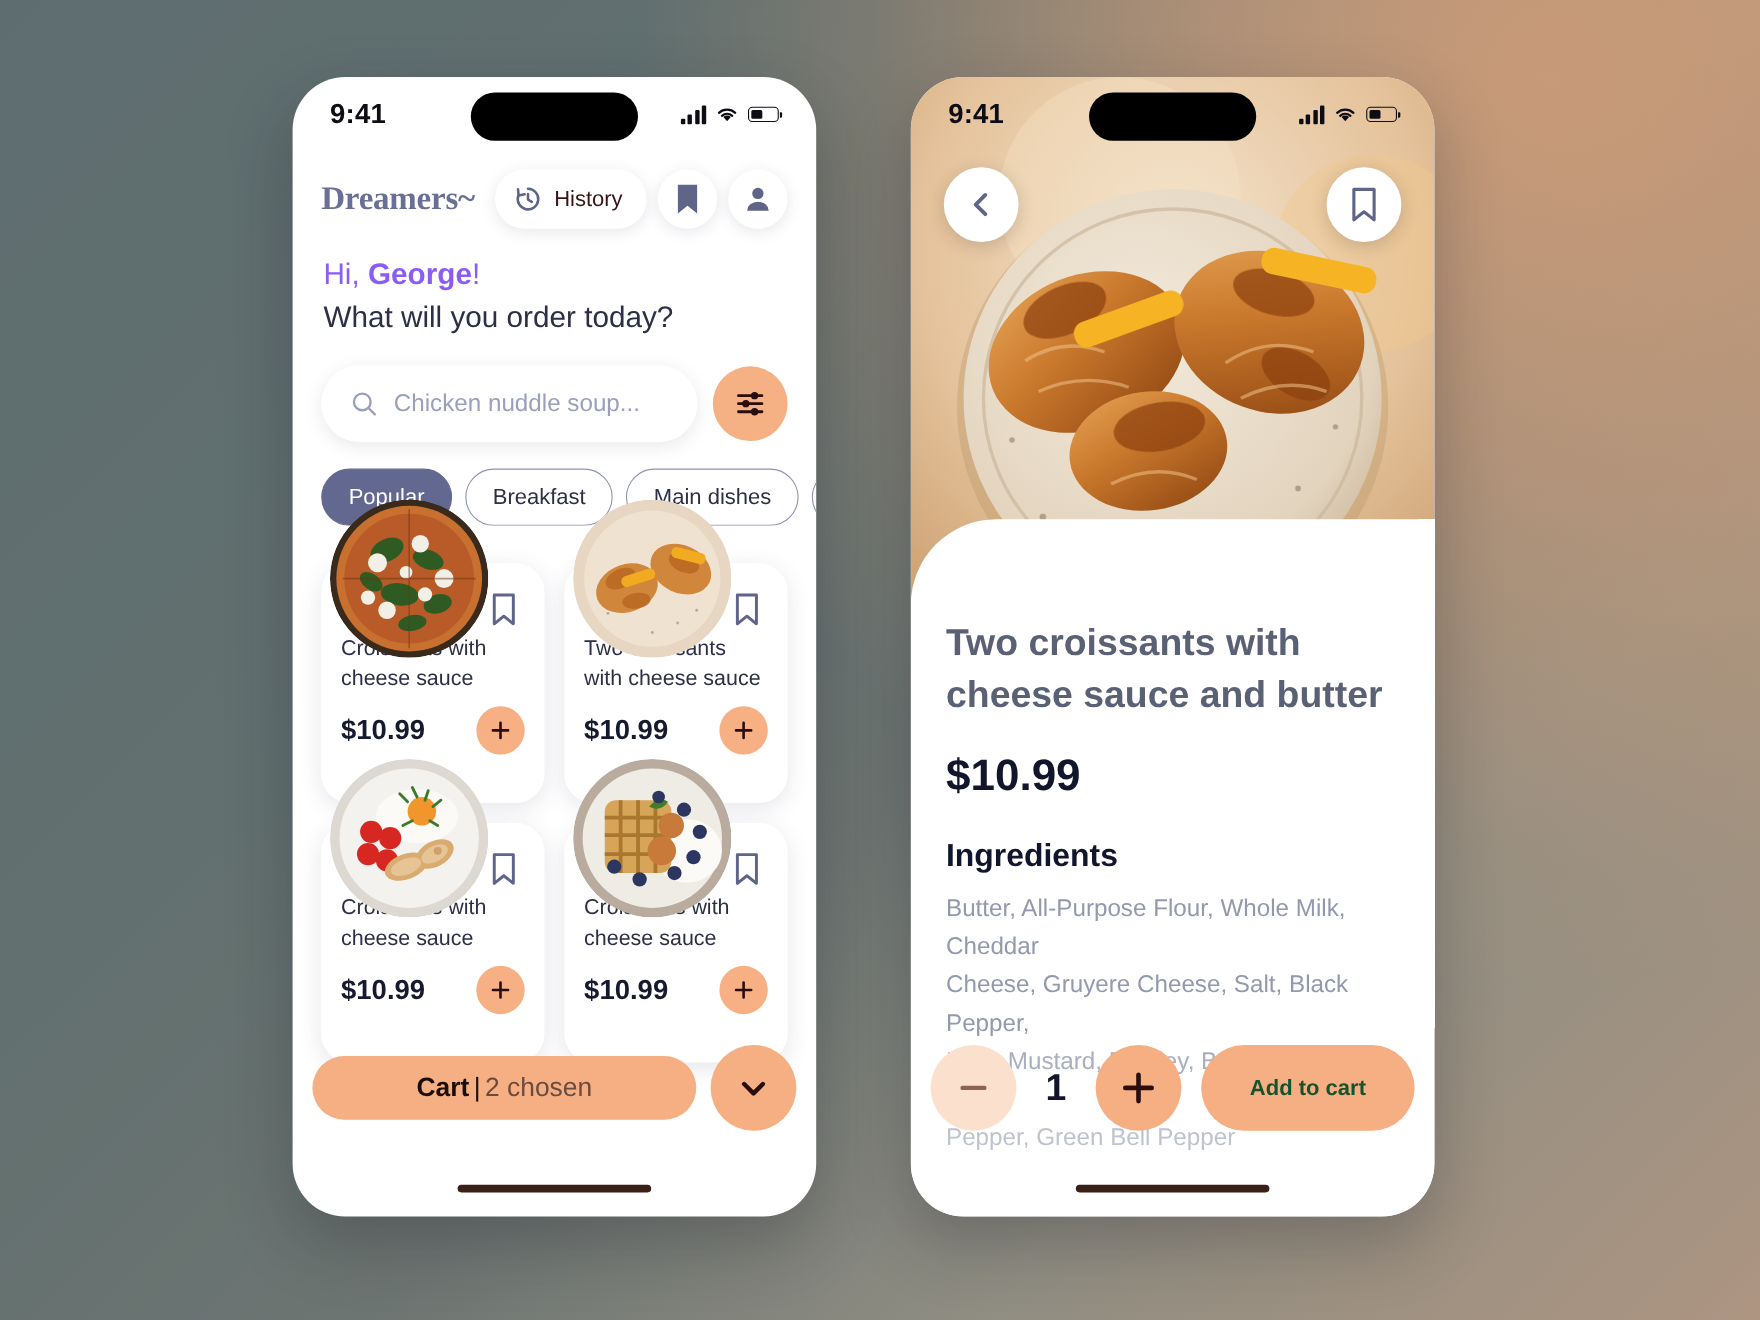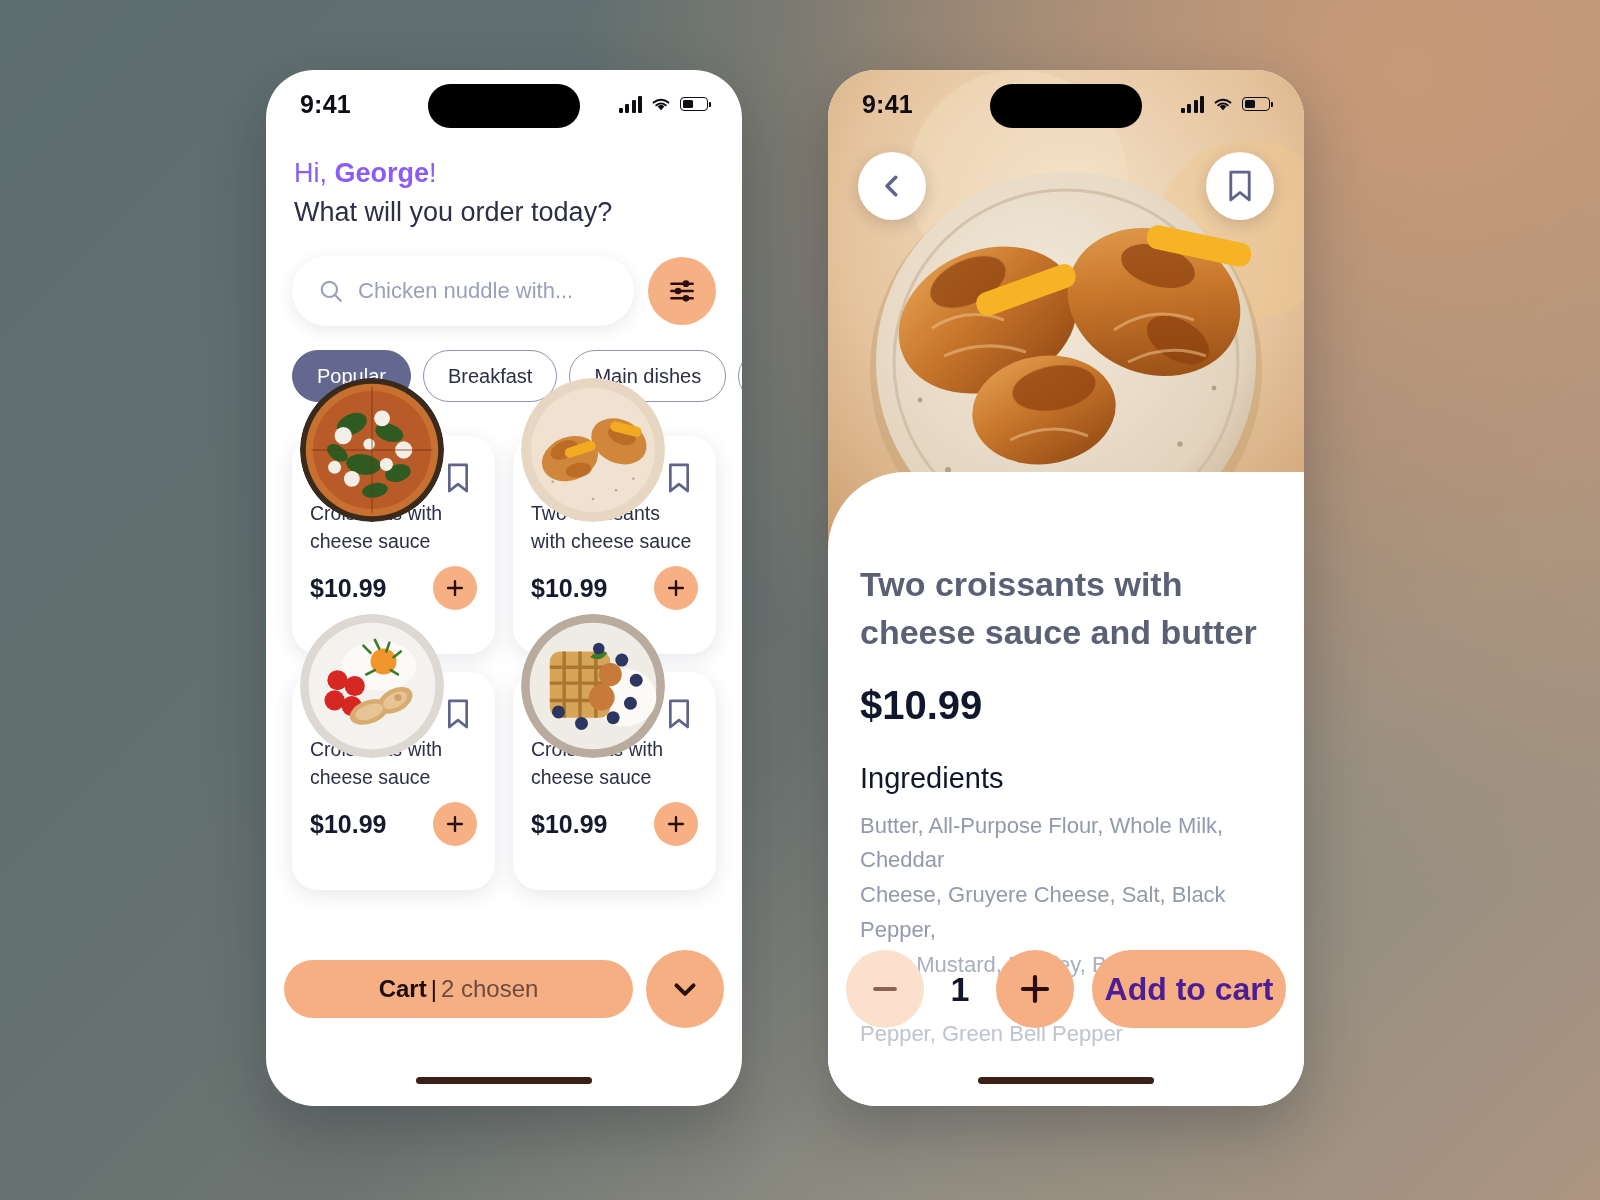--- a/index.html
+++ b/index.html
@@ -309,21 +309,21 @@
     border-radius: 28px;
     border: 1.6px solid #f0a878;
     display: flex; align-items: center;
     font-size: 19px;
     font-weight: bold;
     color: #38151a;
     white-space: nowrap;
   }
   .ing-title {
     font-size: 29px;
-    font-weight: normal;
+    font-weight: bold;
     color: #11162c;
     margin-top: 34px;
   }
   .ing-body {
     font-size: 22px;
     color: #9399ad;
     line-height: 1.58;
     margin-top: 14px;
   }
   .ing-body .fade1 { color: #a9aec0; }
@@ -354,23 +354,23 @@
     border-radius: 50%;
     background: #f6af82;
     display:flex; align-items:center; justify-content:center;
   }
   .add-cart-btn {
     flex: 1;
     height: 78px;
     border-radius: 42px;
     background: #f6af82;
     display:flex; align-items:center; justify-content:center;
-    font-size: 32px;
+    font-size: 20px;
     font-weight: bold;
-    color: #4c1d95;
+    color: #14532d;
     margin-left: 8px;
   }
 </style>
 </head>
 <body>
 
 <div class="phone" id="phone-left">
 
   <div class="statusbar">
     <div class="status-time">9:41</div>
@@ -386,33 +386,58 @@
         <path d="M10 13.2 L6.6 9.4 a5 5 0 0 1 6.8 0 Z" fill="#0d0d16"></path>
         <path d="M2.6 5.6 a11 11 0 0 1 14.8 0" stroke="#0d0d16" stroke-width="2" fill="none" stroke-linecap="round"></path>
         <path d="M5.3 8.3 a7.3 7.3 0 0 1 9.4 0" stroke="#0d0d16" stroke-width="2" fill="none" stroke-linecap="round"></path>
       </svg>
       <div class="batt">
           <b></b>
         </div>
     </div>
   </div>
 
+  <div class="app-header">
+    <div class="logo">Dreamers~</div>
+
+    <div class="pill-history">
+      <svg width="28" height="28" viewBox="0 0 24 24">
+        <path d="M12 4 a8 8 0 1 1 -7.6 5.5" stroke="#5f6489" stroke-width="2" fill="none" stroke-linecap="round"></path>
+        <path d="M4.2 4.3 L4.7 9.2 L9.4 8.2" stroke="#5f6489" stroke-width="2" fill="none" stroke-linecap="round" stroke-linejoin="round"></path>
+        <path d="M12 8 v4.3 l3 1.8" stroke="#5f6489" stroke-width="2" fill="none" stroke-linecap="round"></path>
+      </svg>
+      <span>History</span>
+    </div>
+
+    <div class="round-btn">
+      <svg width="24" height="30" viewBox="0 0 18 24">
+        <path d="M2 1.6 h14 v20.8 l-7-5.6 -7 5.6 Z" fill="#5f6489"></path>
+      </svg>
+    </div>
+
+    <div class="round-btn">
+      <svg width="28" height="28" viewBox="0 0 24 24">
+        <circle cx="12" cy="7.6" r="4.4" fill="#5f6489"></circle>
+        <path d="M3.6 21 a8.4 7 0 0 1 16.8 0 Z" fill="#5f6489"></path>
+      </svg>
+    </div>
+  </div>
 
   <div class="greeting">
     <div class="greet-line1"><span>Hi, </span><b>George</b><span>!</span></div>
     <div class="greet-line2">What will you order today?</div>
   </div>
 
   <div class="search-row">
     <div class="search-box">
       <svg width="26" height="26" viewBox="0 0 24 24">
         <circle cx="10.5" cy="10.5" r="7" stroke="#9aa0bb" stroke-width="2" fill="none"></circle>
         <path d="M15.6 15.6 L21 21" stroke="#9aa0bb" stroke-width="2" stroke-linecap="round"></path>
       </svg>
-      <span>Chicken nuddle with...</span>
+      <span>Chicken nuddle soup...</span>
     </div>
     <div class="filter-btn">
       <svg width="32" height="32" viewBox="0 0 24 24">
         <g stroke="#2a0d0d" stroke-width="1.9" stroke-linecap="round">
           <path d="M4 6.5 h16"></path>
             <path d="M4 12 h16"></path>
             <path d="M4 17.5 h16"></path>
         </g>
         <circle cx="15" cy="6.5" r="2.5" fill="#2a0d0d"></circle>
         <circle cx="9" cy="12" r="2.5" fill="#2a0d0d"></circle>

